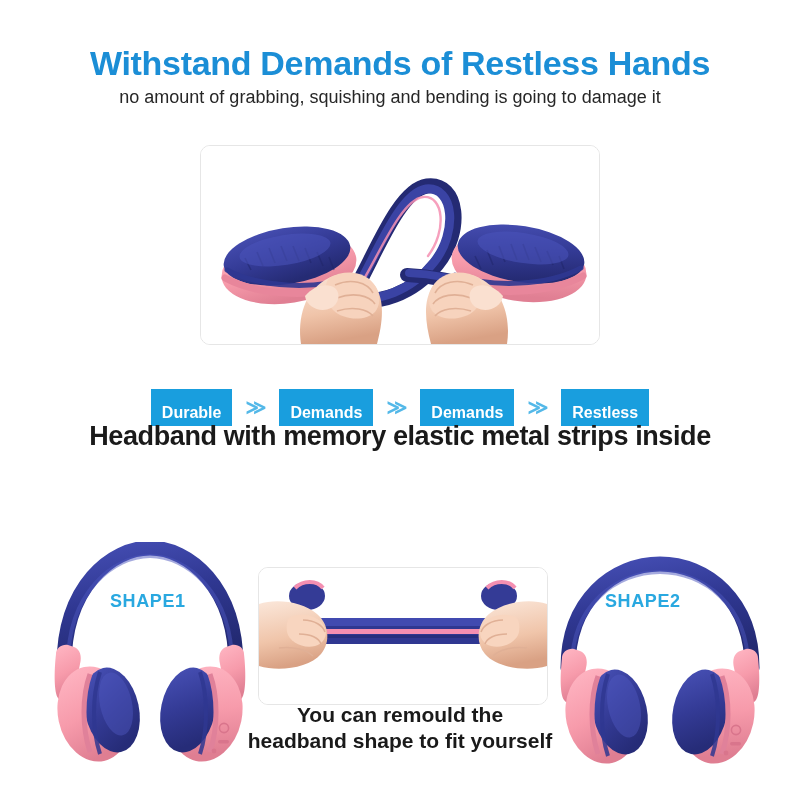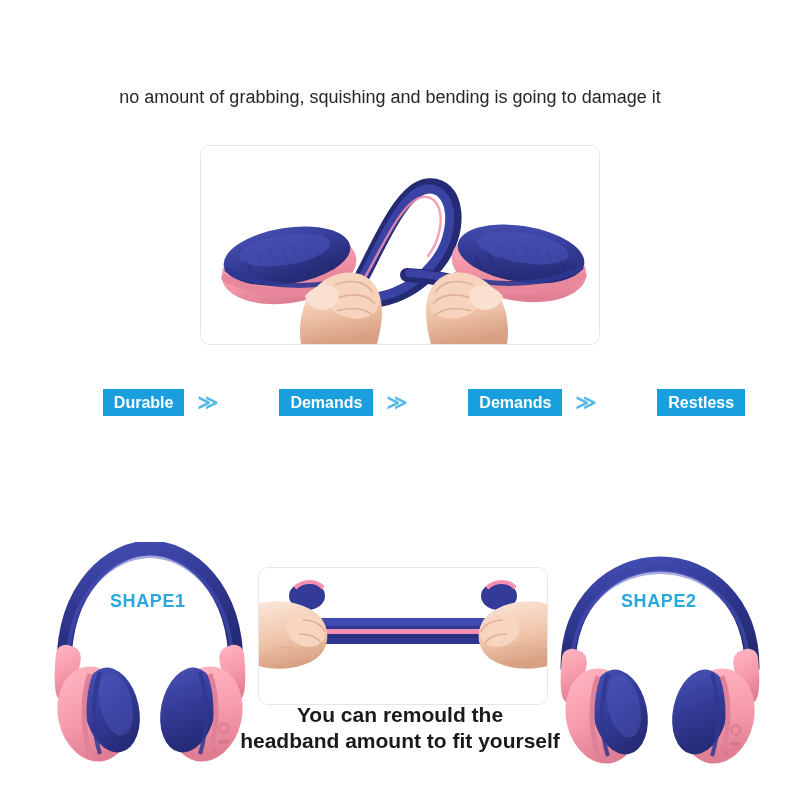--- a/index.html
+++ b/index.html
@@ -78,24 +78,23 @@
     display: flex;
     justify-content: center;
     align-items: center;
     gap: 0px;
   }
   .badge {
     background: #199ede;
     color: #ffffff;
     font-size: 16px;
     font-weight: bold;
-    padding: 4px 11px 4px 11px;
+    padding: 14px 11px 4px 11px;
     line-height: 19px;
     white-space: nowrap;
-    margin-left: 48px;
   }
   .chev {
     color: #53b8e8;
     font-size: 20px;
     font-weight: bold;
     line-height: 19px;
     padding: 0 13px;
     white-space: nowrap;
   }
 
@@ -115,21 +114,21 @@
   
   .shape-label {
     position: absolute;
     font-size: 18px;
     font-weight: bold;
     color: #29a8e0;
     letter-spacing: 0.6px;
     white-space: nowrap;
   }
   #shape1-label { left: 110px; top: 591px; text-align: center; }
-  #shape2-label { left: 621px; top: 591px; }
+  #shape2-label { left: 605px; top: 591px; }
 
   
   .caption {
     position: absolute;
     left: 0;
     width: 800px;
     text-align: center;
     font-size: 21px;
     font-weight: bold;
     color: #1a1a1a;
@@ -140,20 +139,21 @@
 
   .hp { position: absolute; }
   #hp-left  { left: 38px;  top: 542px; }
   #hp-right { left: 548px; top: 542px; }
 </style>
 </head>
 <body>
 
 <div class="page">
 
+  <div class="headline">Withstand Demands of Restless Hands</div>
   <div class="subheadline">no amount of grabbing, squishing and bending is going to damage it</div>
 
   <div class="card" id="top-card">
     <svg width="398" height="198" viewBox="0 0 398 198">
       <defs>
         <linearGradient id="skinL" x1="0" y1="0" x2="0" y2="1">
           <stop offset="0%" stop-color="#fae2d4"></stop>
           <stop offset="55%" stop-color="#f2c6ab"></stop>
           <stop offset="100%" stop-color="#dda韓88"></stop>
         </linearGradient>
@@ -258,20 +258,21 @@
   <div class="badge-row">
     <span class="badge">Durable</span>
     <span class="chev">≫</span>
     <span class="badge">Demands</span>
     <span class="chev">≫</span>
     <span class="badge">Demands</span>
     <span class="chev">≫</span>
     <span class="badge">Restless</span>
   </div>
 
+  <div class="band-title">Headband with memory elastic metal strips inside</div>
 
   <div class="hp" id="hp-left">
     <svg width="224" height="228" viewBox="0 0 224 228">
       <defs>
         <linearGradient id="navy1" x1="0" y1="0" x2="0.3" y2="1">
           <stop offset="0%" stop-color="#454eb4"></stop>
           <stop offset="50%" stop-color="#2f3791"></stop>
           <stop offset="100%" stop-color="#232a72"></stop>
         </linearGradient>
         <linearGradient id="pink1" x1="0" y1="0" x2="0.25" y2="1">
@@ -404,15 +405,15 @@
         <path d="M254 48 C 240 44, 226 50, 222 60 C 219 68, 224 76, 232 78
                  C 244 81, 258 74, 260 64 C 261 56, 260 50, 254 48 Z" fill="#f8d5bf"></path>
         <path d="M244 52 C 232 52, 224 58, 222 64" stroke="#e0b096" stroke-width="1.5" fill="none"></path>
         <path d="M248 66 C 236 66, 228 70, 226 76" stroke="#e0b096" stroke-width="1.5" fill="none"></path>
         <path d="M268 80 C 254 78, 240 82, 234 88" stroke="#e0b096" stroke-width="1.5" fill="none"></path>
       </g>
     </svg>
   </div>
 
   <div class="caption" id="caption-line1">You can remould the</div>
-  <div class="caption" id="caption-line2">headband amount to fit yourself</div>
+  <div class="caption" id="caption-line2">headband shape to fit yourself</div>
 
 </div>
 
 </body></html>

